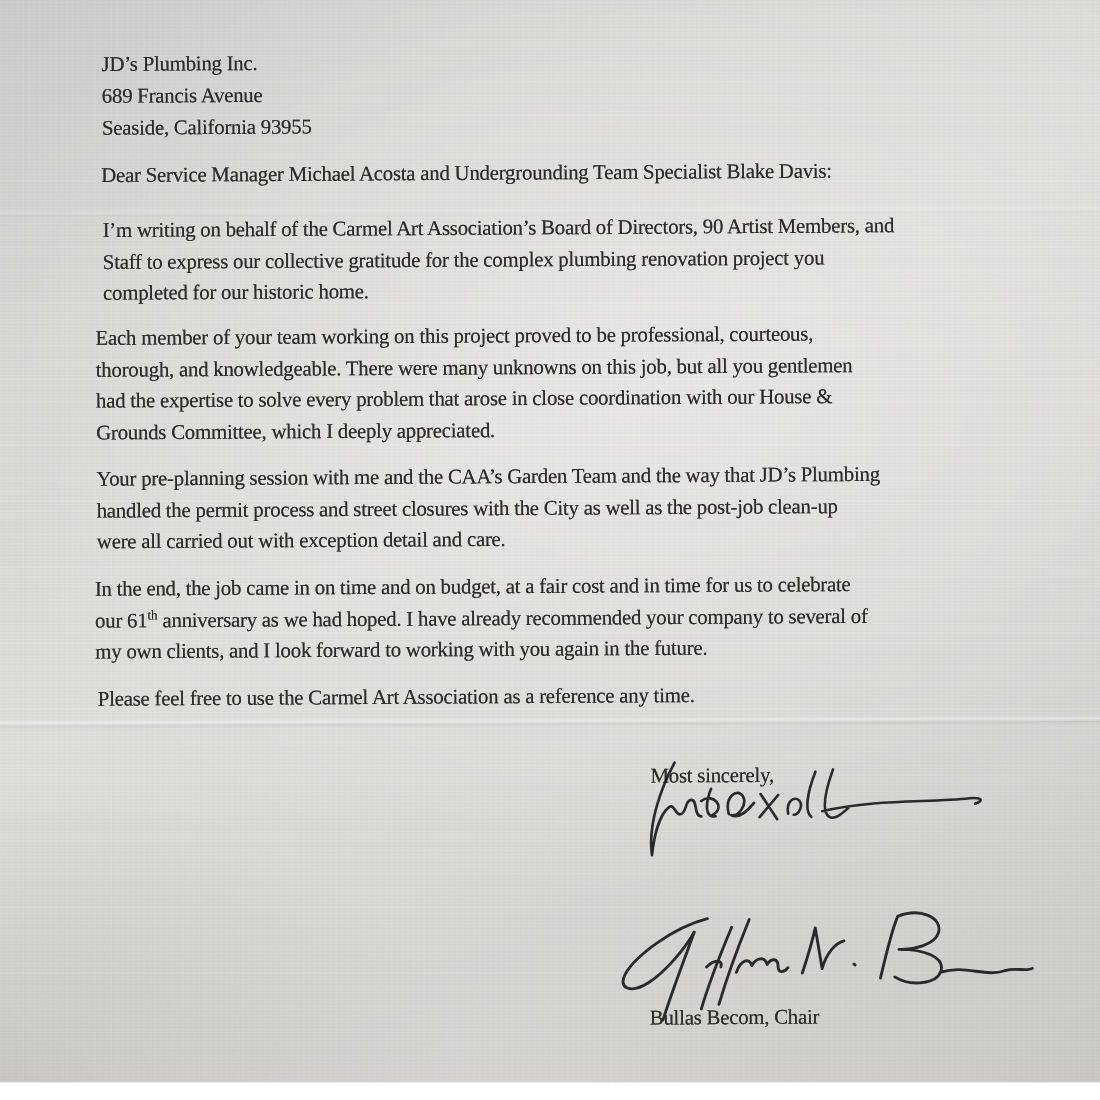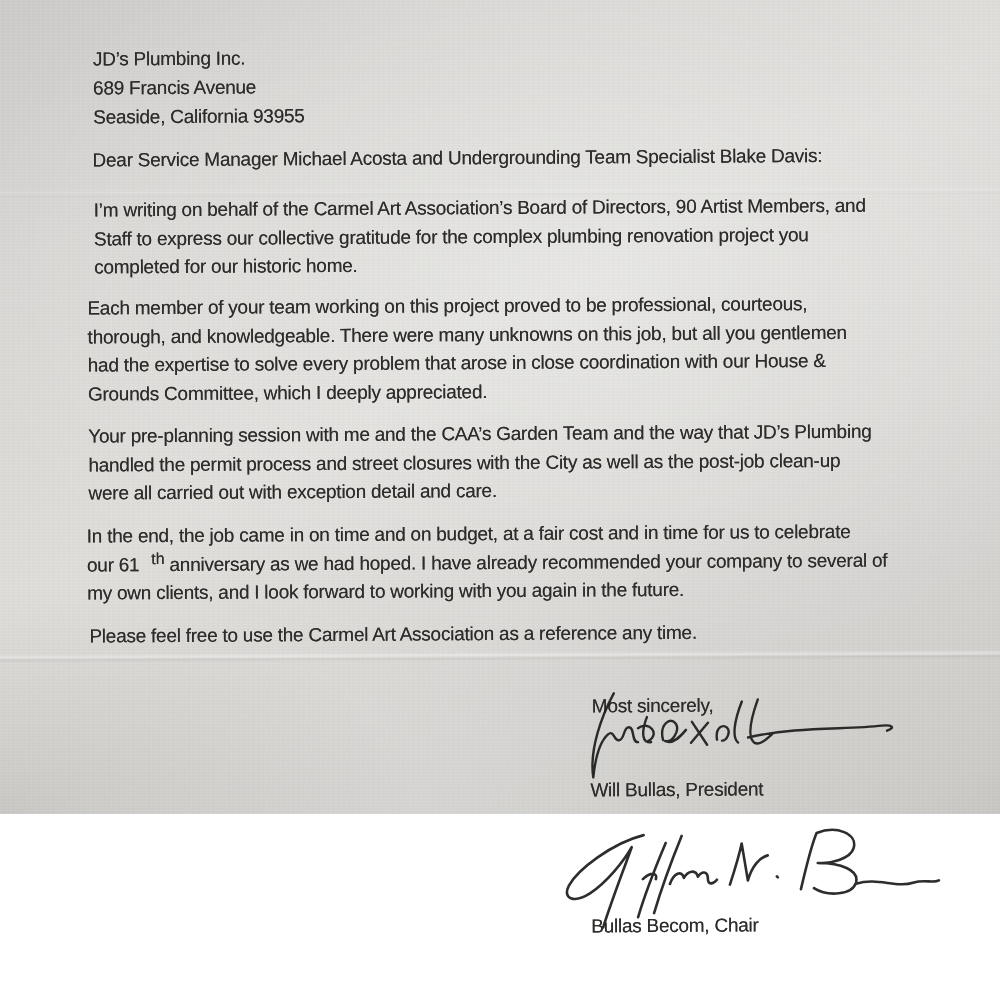--- a/index.html
+++ b/index.html
@@ -3,24 +3,25 @@
 <meta charset="utf-8">
 <style>
   html, body {
     margin: 0; padding: 0;
     width: 1000px; height: 1000px;
     overflow: hidden;
     font-family: "Liberation Sans", "DejaVu Sans", sans-serif;
   }
   .photo {
     position: relative;
-    width: 1000px; height: 814px;
+    width: 1000px; height: 984px;
     background:
       radial-gradient(90% 70% at 58% 35%, rgba(255,255,255,0.30), rgba(255,255,255,0) 70%),
       linear-gradient(150deg, #cdccca 0%, #d9d8d5 20%, #e0dfdc 45%, #dbdad7 65%, #d3d2cf 85%, #cbcac7 100%);
+    font-family: Liberation Serif, serif;
   }
   .texture {
     position: absolute; inset: 0; pointer-events: none;
     background:
       repeating-linear-gradient(0deg, rgba(255,255,255,0.018) 0 1px, rgba(0,0,0,0.012) 1px 3px),
       repeating-linear-gradient(90deg, rgba(255,255,255,0.012) 0 2px, rgba(0,0,0,0.008) 2px 5px);
   }
   .vignette {
     position: absolute; inset: 0; pointer-events: none;
     background:
@@ -54,23 +55,22 @@
   .line { white-space: pre; line-height: 28.5px; }
   .addr { top: 42px; left: 95px; }
   .addr .line { line-height: 29px; }
   .sal { top: 144px; left: 94px; }
   .p1 { top: 194px; left: 95px; }
   .p2 { top: 292px; left: 88px; }
   .p3 { top: 420px; left: 88px; }
   .p4 { top: 520px; left: 86px; }
   .p5 { top: 620px; left: 88px; }
   .p4 sup {
-    font-size: 16px; line-height: 0; letter-spacing: -0.1px;
+    font-size: 12px; line-height: 0; letter-spacing: -0.1px;
     vertical-align: 7px;
-    margin-left: 12px;
   }
   .valediction { top: 693px; left: 590px; }
   .sigblock .line { line-height: 27.5px; }
   .sb1 { top: 777px; left: 588px; }
   .sb2 { top: 913px; left: 588px; }
   .sig { position: absolute; overflow: visible; pointer-events: none; }
   .sig path {
     fill: none; stroke: #1b1b1b;
     stroke-linecap: round; stroke-linejoin: round;
     opacity: 0.92;
@@ -128,21 +128,20 @@
       <div class="line">Please feel free to use the Carmel Art Association as a reference any time.</div>
     </div>
 
     <div class="block valediction line">Most sincerely,</div>
 
     <svg class="sig sig1" viewBox="0 0 345 95" aria-hidden="true">
       <path d="M52 4 C40 26 27 60 31 88 C33 70 38 52 46 45 C52 40 52 52 57 51 C63 50 61 38 67 38 C73 38 69 53 76 53 M85 28 C79 43 80 55 89 53 M76 39 C87 31 99 45 86 52 M101 51 C97 35 109 27 114 35 C118 42 110 54 103 52 C111 56 119 47 124 41 M130 33 L145 56 M146 34 L129 54 M155 51 C153 39 161 35 165 39 C169 43 165 52 160 52 M180 13 C172 33 170 49 176 54 M196 11 C188 33 186 49 192 54 C198 58 206 49 211 45 M186 49 C235 38 283 42 320 38 C330 37 334 40 325 43"></path>
     </svg>
 
     <div class="block sigblock sb1">
-      <div class="line">Will Bullas, President</div>
     </div>
 
     <svg class="sig sig2" viewBox="0 0 398 108" aria-hidden="true">
       <path d="M98 8 C66 16 32 42 23 58 C16 71 28 76 44 66 C61 55 78 34 86 20 C78 42 66 72 57 100 M120 16 C108 44 98 70 92 90 M136 9 C124 38 114 66 108 86 M97 52 C104 45 112 45 110 52 M124 57 C128 46 136 43 138 51 C142 44 150 42 152 50 C156 44 162 44 162 52 C162 58 167 58 171 53 M184 58 C190 40 194 26 196 17 L202 54 C206 40 214 31 222 29 M231 50 L232 51 M255 63 C261 38 267 16 271 7 C291 -1 312 8 308 22 C305 33 284 38 272 37 C294 37 314 44 310 57 C306 69 282 71 268 62 M310 58 C332 51 350 63 368 57 C378 54 388 58 393 55"></path>
     </svg>
 
     <div class="block sigblock sb2">
       <div class="line">Bullas Becom, Chair</div>
     </div>
 

